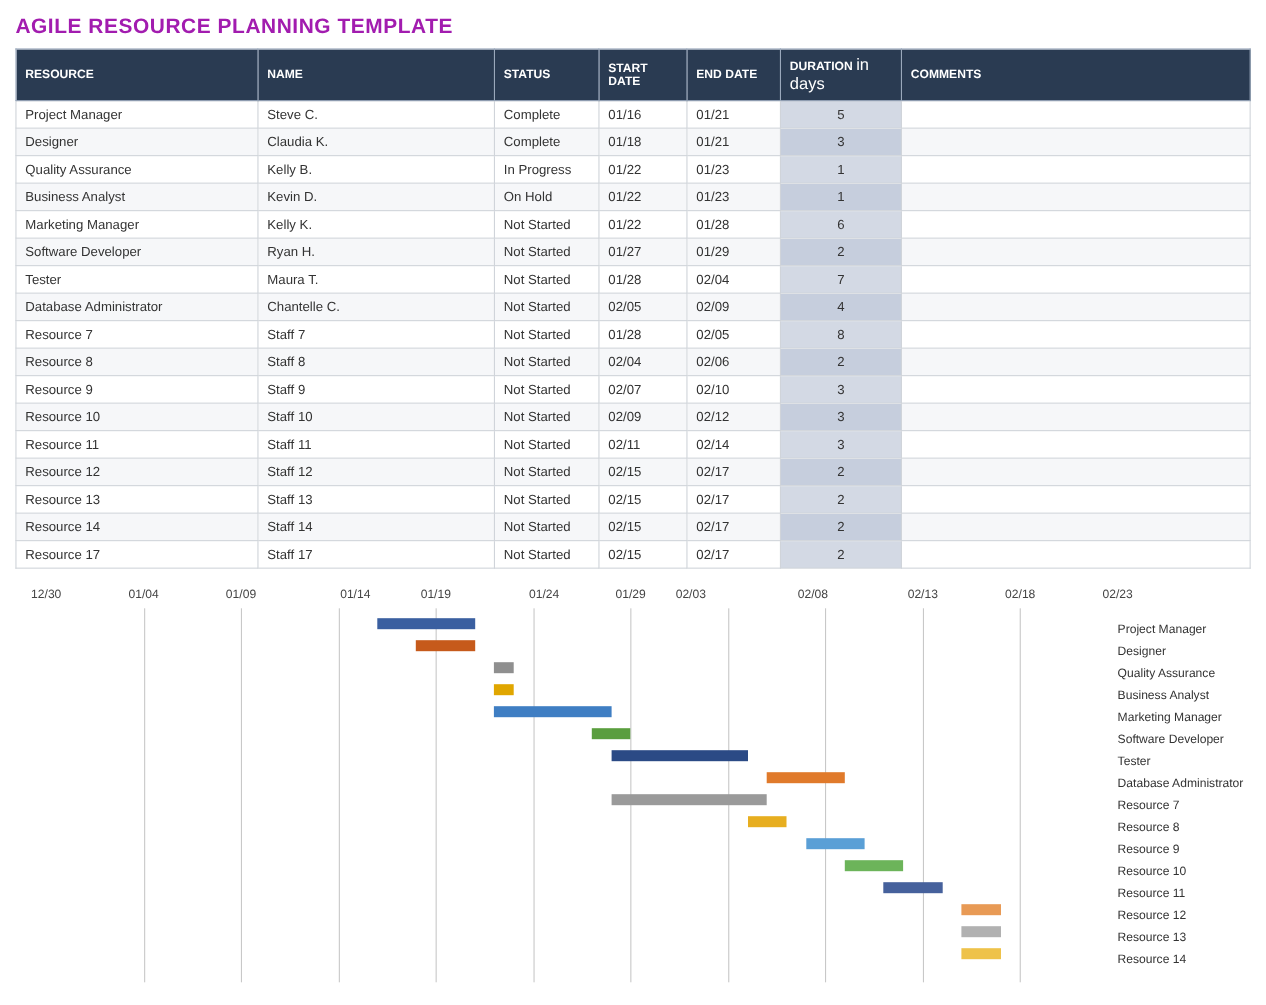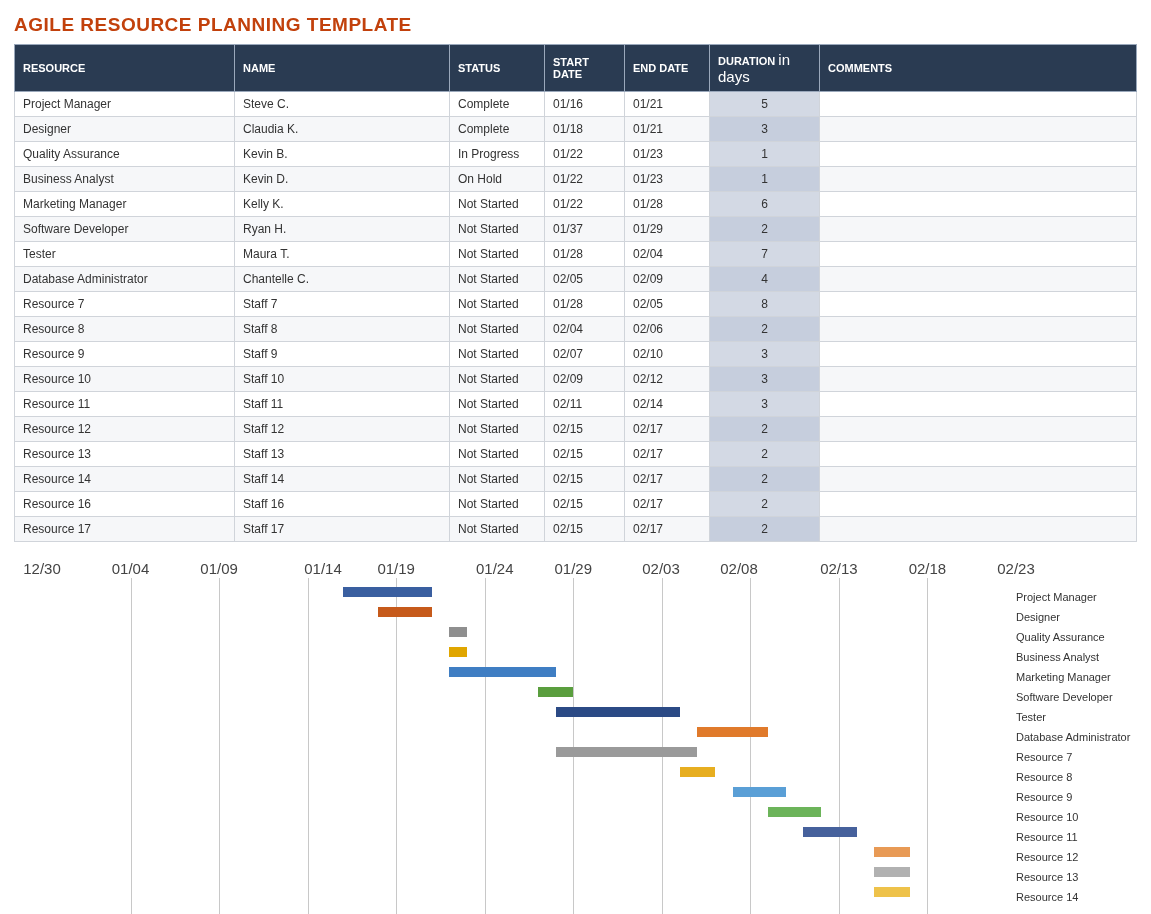--- a/index.html
+++ b/index.html
@@ -9,21 +9,21 @@
     font-family: Arial, Helvetica, sans-serif;
     font-size: 12px;
     color: #333;
     background: #fff;
     width: 1151px;
   }
   .title {
     font-size: 19px;
     font-weight: bold;
     letter-spacing: 0.5px;
-    color: #c2410c;
+    color: #a21caf;
     margin: 0 0 8px 0;
   }
   table.data {
     border-collapse: collapse;
     width: 1122px;
     table-layout: fixed;
   }
   table.data th {
     background: #2a3b52;
     color: #fff;
@@ -63,21 +63,21 @@
     width: 1122px;
     position: relative;
   }
   .chart-axis-labels {
     position: relative;
     height: 18px;
   }
   .axis-label {
     position: absolute;
     top: 0;
-    font-size: 15px;
+    font-size: 11px;
     color: #444;
     transform: translateX(-50%);
   }
   .chart-body {
     position: relative;
     height: 340px;
     width: 100%;
   }
   .chart-plot {
     position: absolute;
@@ -146,21 +146,21 @@
         <td>Designer</td>
         <td>Claudia K.</td>
         <td>Complete</td>
         <td>01/18</td>
         <td>01/21</td>
         <td class="dur">3</td>
         <td></td>
       </tr>
       <tr>
         <td>Quality Assurance</td>
-        <td>Kevin B.</td>
+        <td>Kelly B.</td>
         <td>In Progress</td>
         <td>01/22</td>
         <td>01/23</td>
         <td class="dur">1</td>
         <td></td>
       </tr>
       <tr>
         <td>Business Analyst</td>
         <td>Kevin D.</td>
         <td>On Hold</td>
@@ -175,21 +175,21 @@
         <td>Not Started</td>
         <td>01/22</td>
         <td>01/28</td>
         <td class="dur">6</td>
         <td></td>
       </tr>
       <tr>
         <td>Software Developer</td>
         <td>Ryan H.</td>
         <td>Not Started</td>
-        <td>01/37</td>
+        <td>01/27</td>
         <td>01/29</td>
         <td class="dur">2</td>
         <td></td>
       </tr>
       <tr>
         <td>Tester</td>
         <td>Maura T.</td>
         <td>Not Started</td>
         <td>01/28</td>
         <td>02/04</td>
@@ -264,29 +264,20 @@
         <td>Staff 13</td>
         <td>Not Started</td>
         <td>02/15</td>
         <td>02/17</td>
         <td class="dur">2</td>
         <td></td>
       </tr>
       <tr>
         <td>Resource 14</td>
         <td>Staff 14</td>
-        <td>Not Started</td>
-        <td>02/15</td>
-        <td>02/17</td>
-        <td class="dur">2</td>
-        <td></td>
-      </tr>
-      <tr>
-        <td>Resource 16</td>
-        <td>Staff 16</td>
         <td>Not Started</td>
         <td>02/15</td>
         <td>02/17</td>
         <td class="dur">2</td>
         <td></td>
       </tr>
       <tr>
         <td>Resource 17</td>
         <td>Staff 17</td>
         <td>Not Started</td>
@@ -300,21 +291,21 @@
 
 <div class="chart-wrap">
   <div class="chart-axis-labels" id="axis-labels">
       <div class="axis-label" style="left: 28px;">12/30</div>
       <div class="axis-label" style="left: 116.545px; text-align: center;">01/04</div>
       <div class="axis-label" style="left: 205.091px;">01/09</div>
       <div class="axis-label" style="left: 309px;">01/14</div>
       <div class="axis-label" style="left: 382.182px;">01/19</div>
       <div class="axis-label" style="left: 470.727px; padding-left: 20px;">01/24</div>
       <div class="axis-label" style="left: 559.273px;">01/29</div>
-      <div class="axis-label" style="left: 647px;">02/03</div>
+      <div class="axis-label" style="left: 614px;">02/03</div>
       <div class="axis-label" style="left: 725px;">02/08</div>
       <div class="axis-label" style="left: 824.909px;">02/13</div>
       <div class="axis-label" style="left: 913.455px;">02/18</div>
       <div class="axis-label" style="left: 1002px;">02/23</div>
     </div>
   <div class="chart-body">
     <div class="chart-plot" id="chart-plot">
         <div class="vline" style="left: 88.5455px;"></div>
         <div class="vline" style="left: 177.091px;"></div>
         <div class="vline" style="left: 265.636px;"></div>

